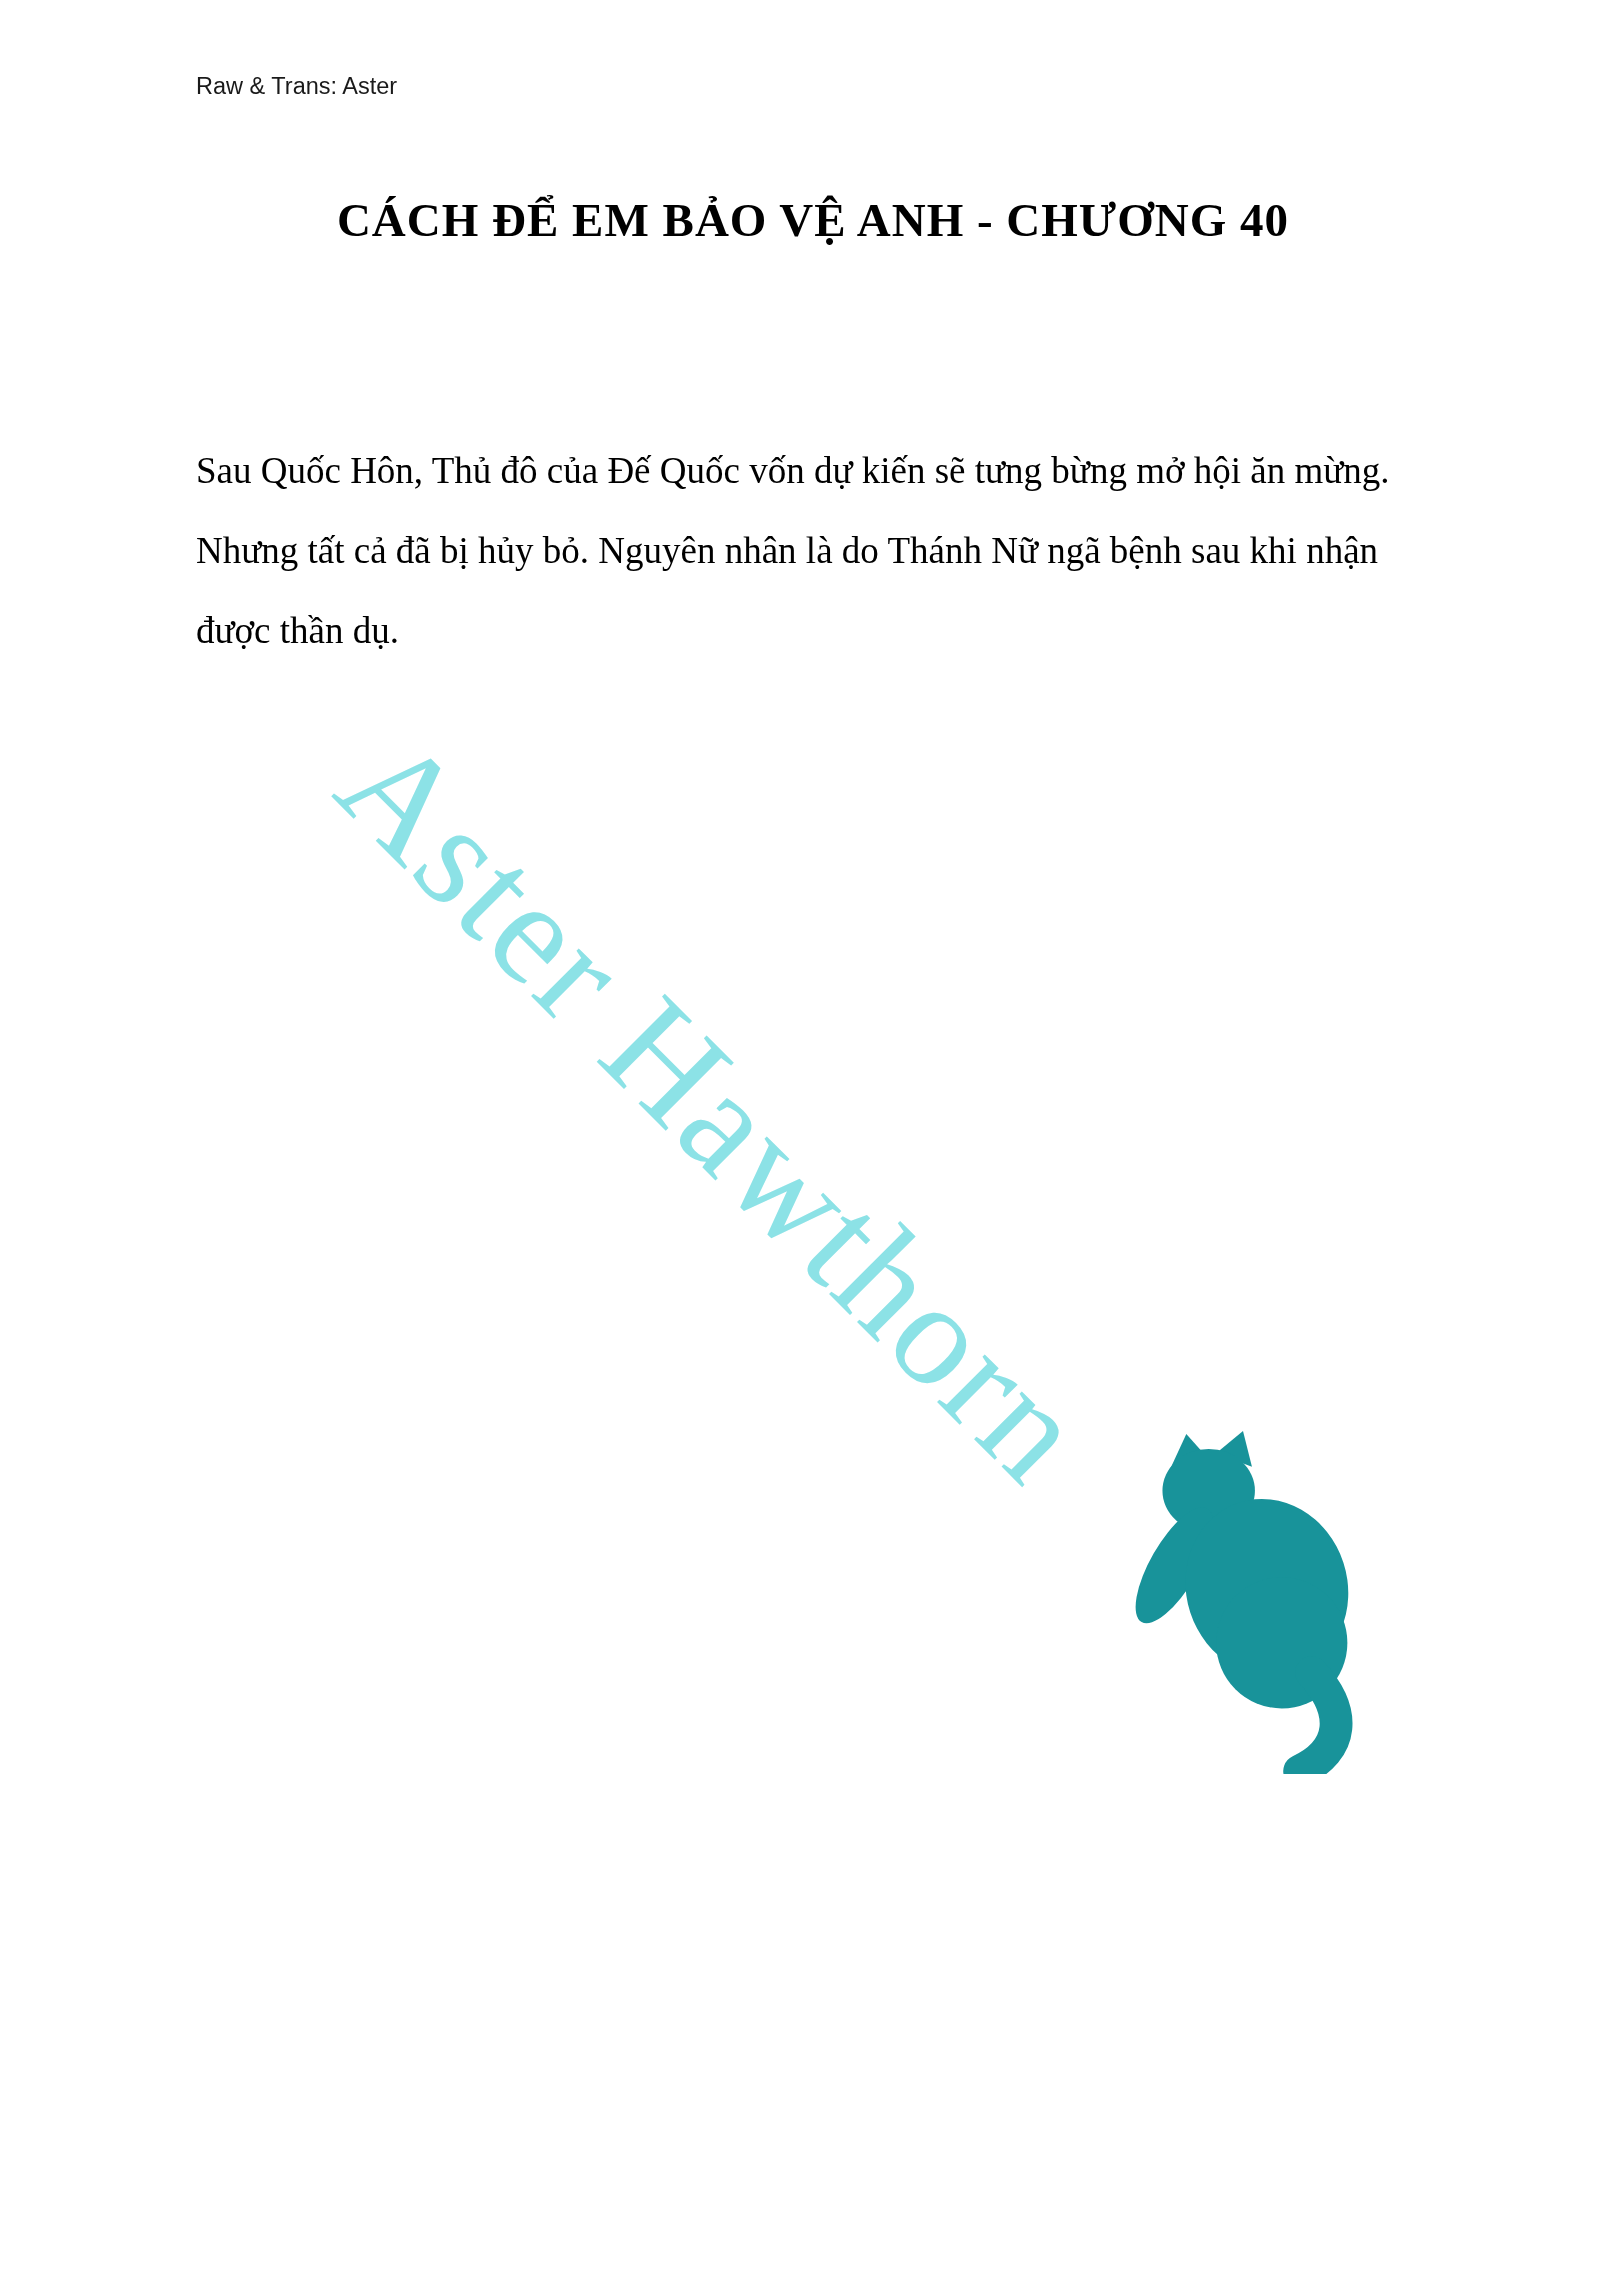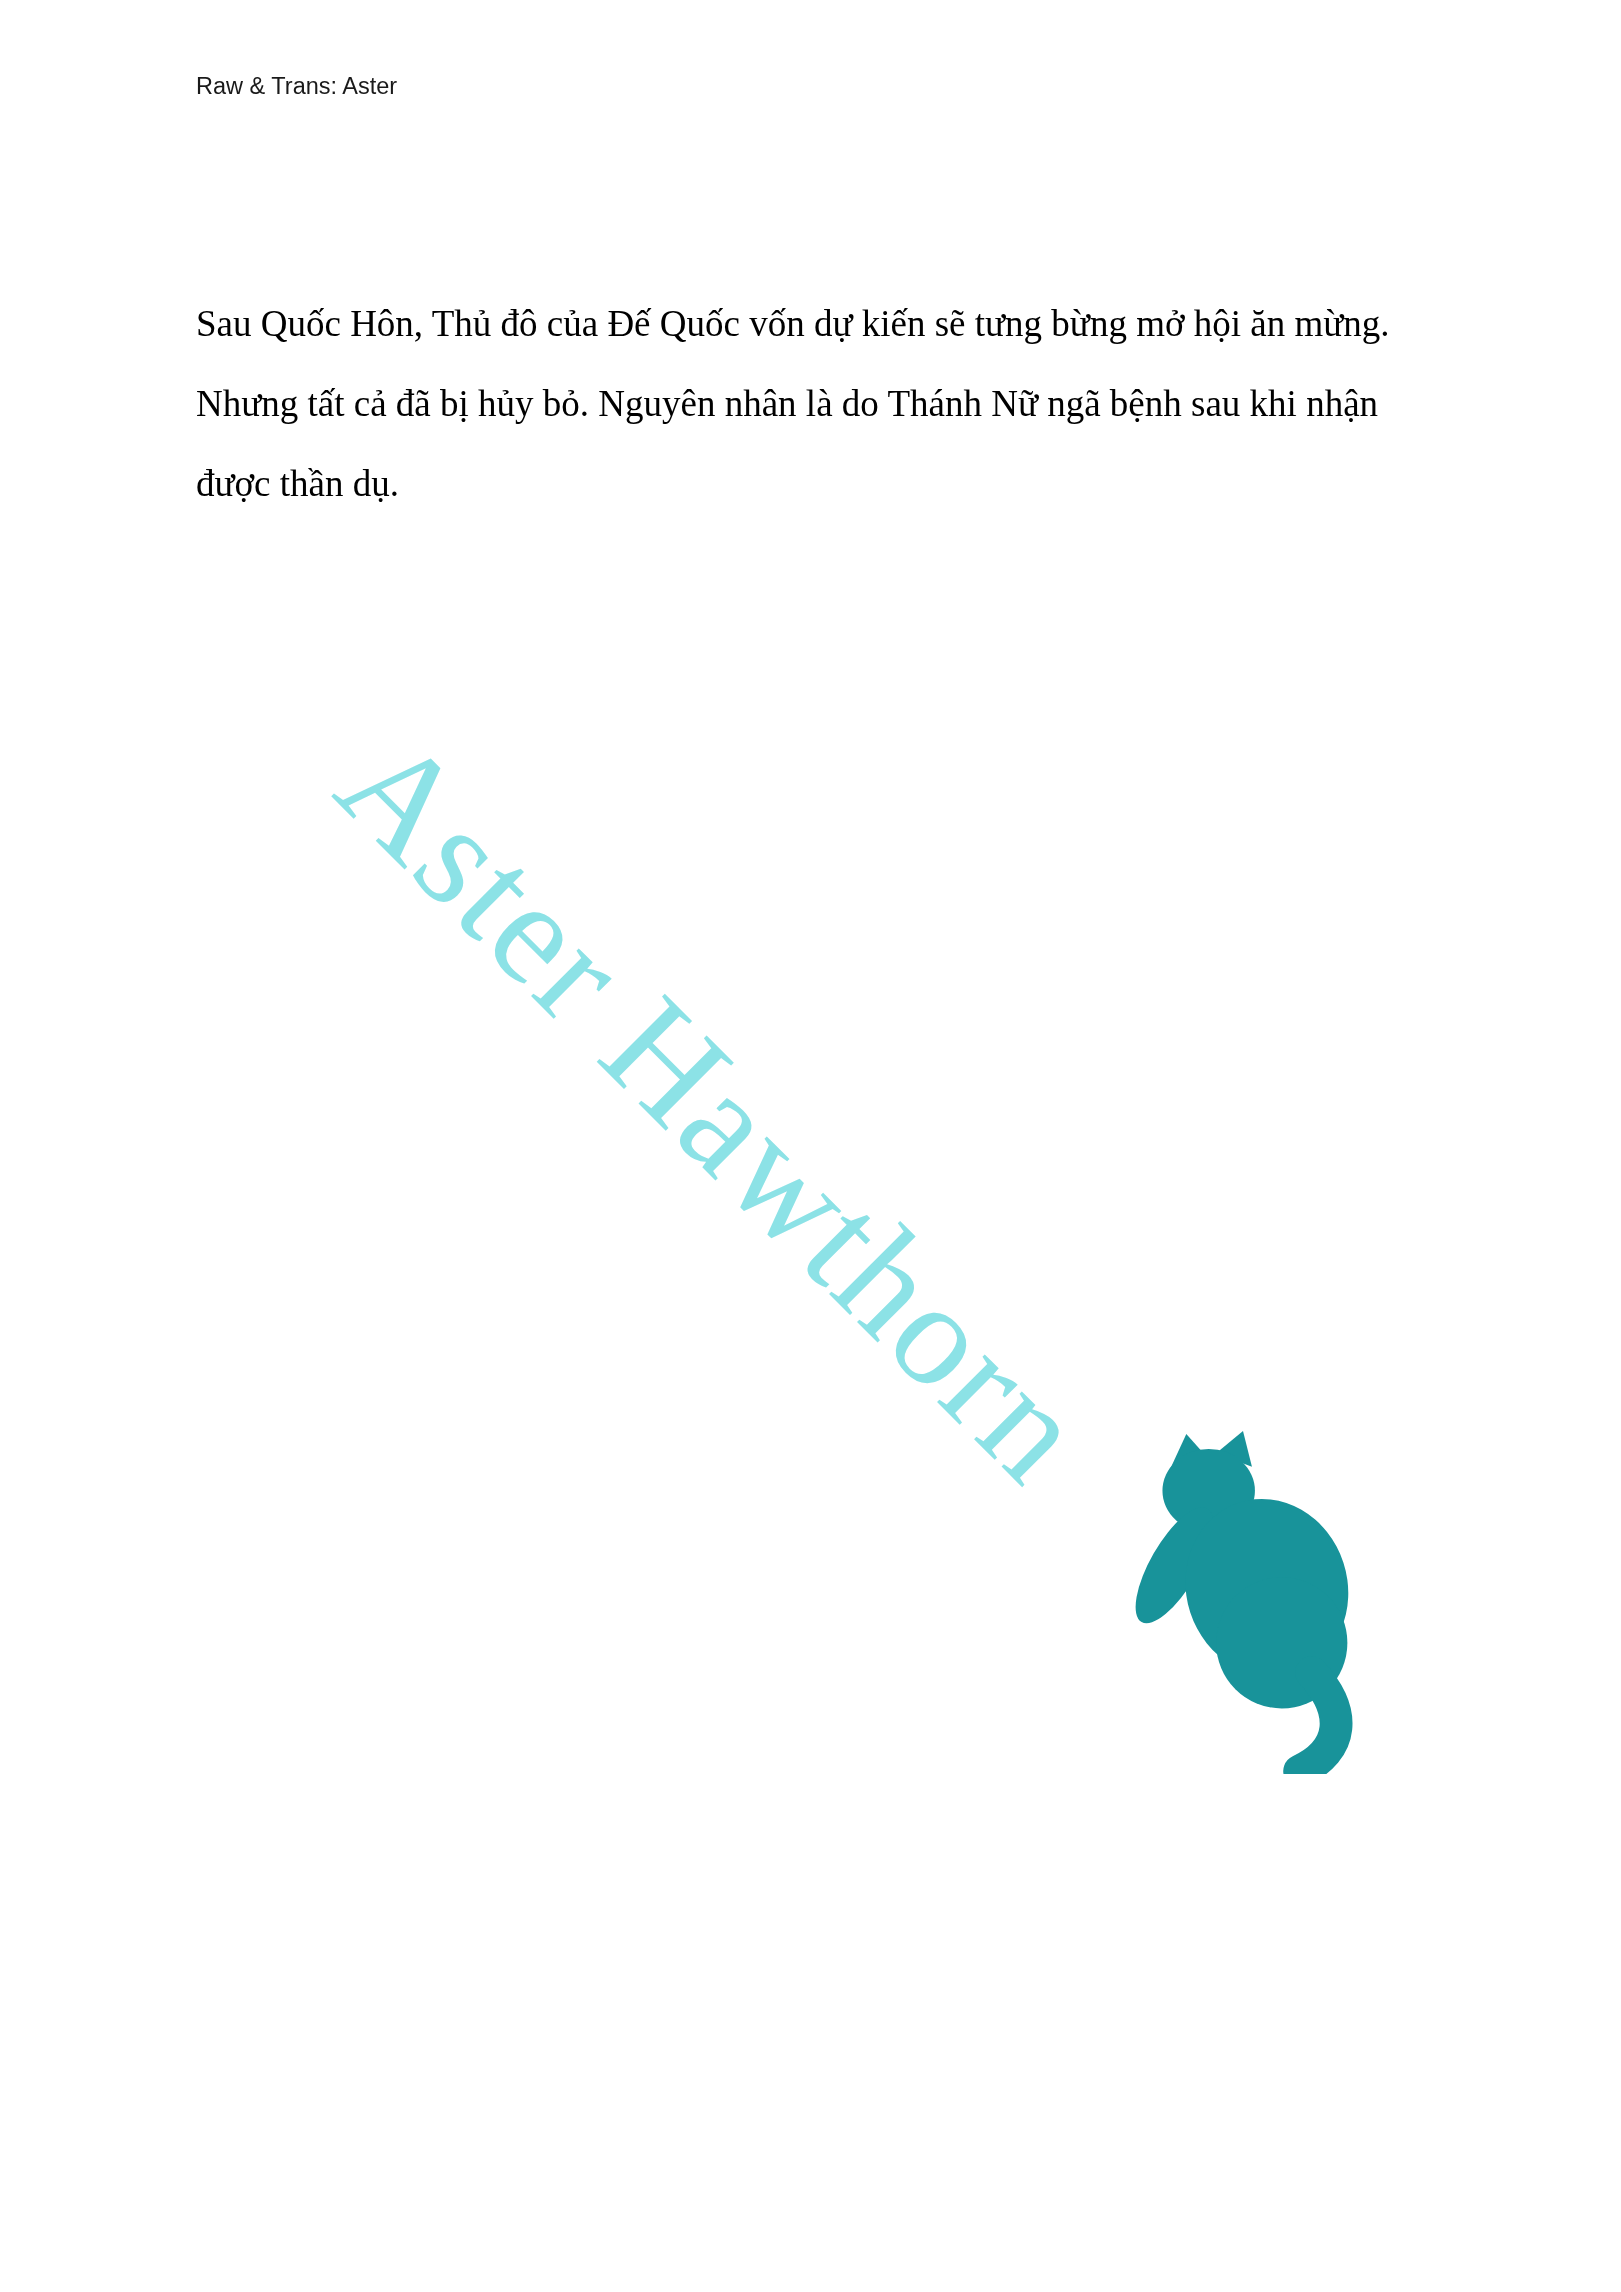--- a/index.html
+++ b/index.html
@@ -77,20 +77,21 @@
       <ellipse cx="30" cy="90" rx="16" ry="44" transform="rotate(30 30 90)"></ellipse>
       <ellipse cx="92" cy="105" rx="54" ry="60" transform="rotate(-18 92 105)"></ellipse>
       <circle cx="102" cy="142" r="44"></circle>
       <path d="M 122,162 C 146,188 144,214 114,228" fill="none" stroke="#18939a" stroke-width="22" stroke-linecap="round"></path>
     </g>
   </svg>
 
   <div class="content">
     <div class="credit">Raw &amp; Trans: Aster</div>
 
+    <h1 class="title">CÁCH ĐỂ EM BẢO VỆ ANH - CHƯƠNG 40</h1>
 
     <div class="paragraphs">
       <p>Sau Quốc Hôn, Thủ đô của Đế Quốc vốn dự kiến sẽ tưng bừng mở hội ăn mừng. Nhưng tất cả đã bị hủy bỏ. Nguyên nhân là do Thánh Nữ ngã bệnh sau khi nhận được thần dụ.</p>
     </div>
   </div>
 
 </div>
 
 
 </body></html>

